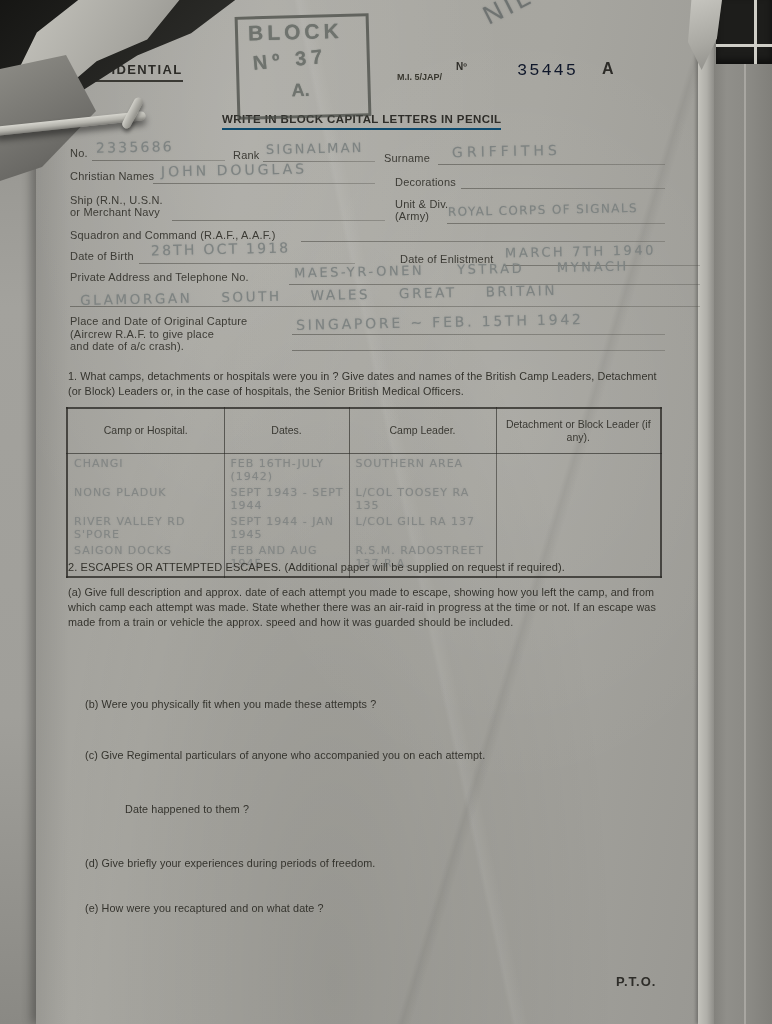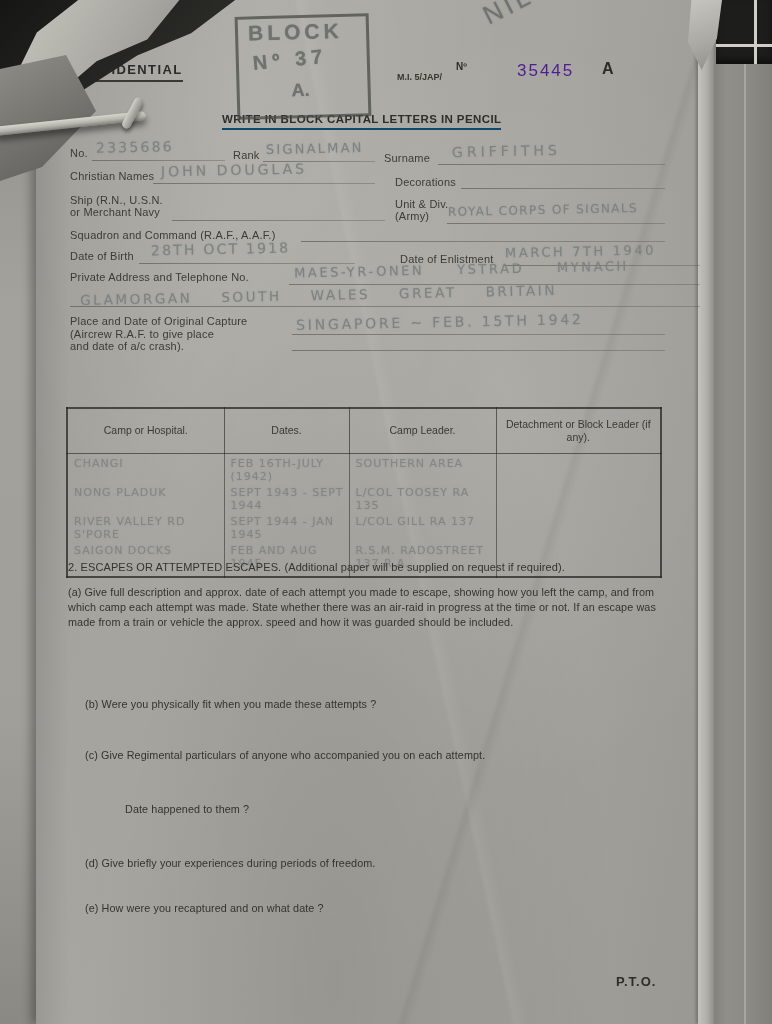--- a/index.html
+++ b/index.html
@@ -56,22 +56,22 @@
   .lbl{position:absolute;font-size:11px;color:#3c3b35;letter-spacing:.2px;white-space:nowrap;}
   .para{position:absolute;font-size:10.8px;line-height:1.38;color:#34332d;letter-spacing:.1px;}
   .rule{position:absolute;height:1px;
     background:linear-gradient(90deg,rgba(72,71,65,.55),rgba(72,71,65,.32));}
   .confidential{position:absolute;left:69px;top:62px;font-size:13px;font-weight:bold;letter-spacing:1.4px;
     color:#2c2b27;border-bottom:2px solid #3a3934;padding-bottom:3px;}
   .instruction{position:absolute;left:222px;top:113px;font-size:11.5px;font-weight:bold;letter-spacing:.4px;
     color:#2e2d29;border-bottom:2px solid #0c4a6e;padding-bottom:3px;}
   .mi-prefix{position:absolute;left:397px;top:72px;font-size:9px;font-weight:bold;color:#38372f;}
   .mi-no{position:absolute;left:456px;top:61px;font-size:10px;font-weight:bold;color:#2f2e29;}
-  .mi-number{position:absolute;left:517px;top:61px;font-size:17px;letter-spacing:2px;color:#4c1d95;
-    font-family:Liberation Sans, sans-serif;}
+  .mi-number{position:absolute;left:517px;top:61px;font-size:17px;letter-spacing:2px;color:#0f172a;
+    font-family:Liberation Mono, monospace;}
   .mi-series{position:absolute;left:602px;top:60px;font-size:16px;font-weight:bold;color:#2c2b27;}
 
   
   .stamp{position:absolute;left:236px;top:15px;width:128px;height:97px;z-index:4;
     border:3px solid rgba(72,75,70,.75);transform:rotate(-1.6deg);color:#6f736e;}
   .stamp .s1{position:absolute;left:10px;top:2px;font-size:21px;font-weight:bold;letter-spacing:4px;
     text-shadow:0 0 1px rgba(110,115,110,.8);}
   .stamp .s2{position:absolute;left:14px;top:30px;font-size:20px;font-weight:bold;letter-spacing:5px;
     transform:rotate(-4deg);text-shadow:0 0 1px rgba(110,115,110,.8);}
   .stamp .s3{position:absolute;left:52px;top:62px;font-size:18px;font-weight:bold;
@@ -175,20 +175,21 @@
   <div class="rule" style="left:70px;top:306px;width:630px"></div>
   <div class="hw" style="left:80px;top:287px;font-size:13.5px;word-spacing:22px;letter-spacing:2.6px">GLAMORGAN SOUTH WALES GREAT BRITAIN</div>
 
   <div class="lbl" style="left:70px;top:315px">Place and Date of Original Capture</div>
   <div class="lbl small" style="left:70px;top:328px">(Aircrew R.A.F. to give place</div>
   <div class="lbl small" style="left:70px;top:340px">and date of a/c crash).</div>
   <div class="rule" style="left:292px;top:334px;width:373px"></div>
   <div class="hw" style="left:296px;top:314px;font-size:14px;letter-spacing:2.8px">SINGAPORE ~ FEB. 15TH 1942</div>
   <div class="rule" style="left:292px;top:350px;width:373px"></div>
 
+  <div class="para" style="left:68px;top:369px;width:602px">1.   What camps, detachments or hospitals were you in ?   Give dates and names of the British Camp Leaders,  Detachment (or Block) Leaders or, in the case of hospitals, the Senior British Medical Officers.</div>
 
   <table class="camps">
     <colgroup>
       <col style="width:157px">
         <col style="width:125px">
         <col style="width:147px">
         <col style="width:165px">
     </colgroup>
     <thead>
       <tr>

